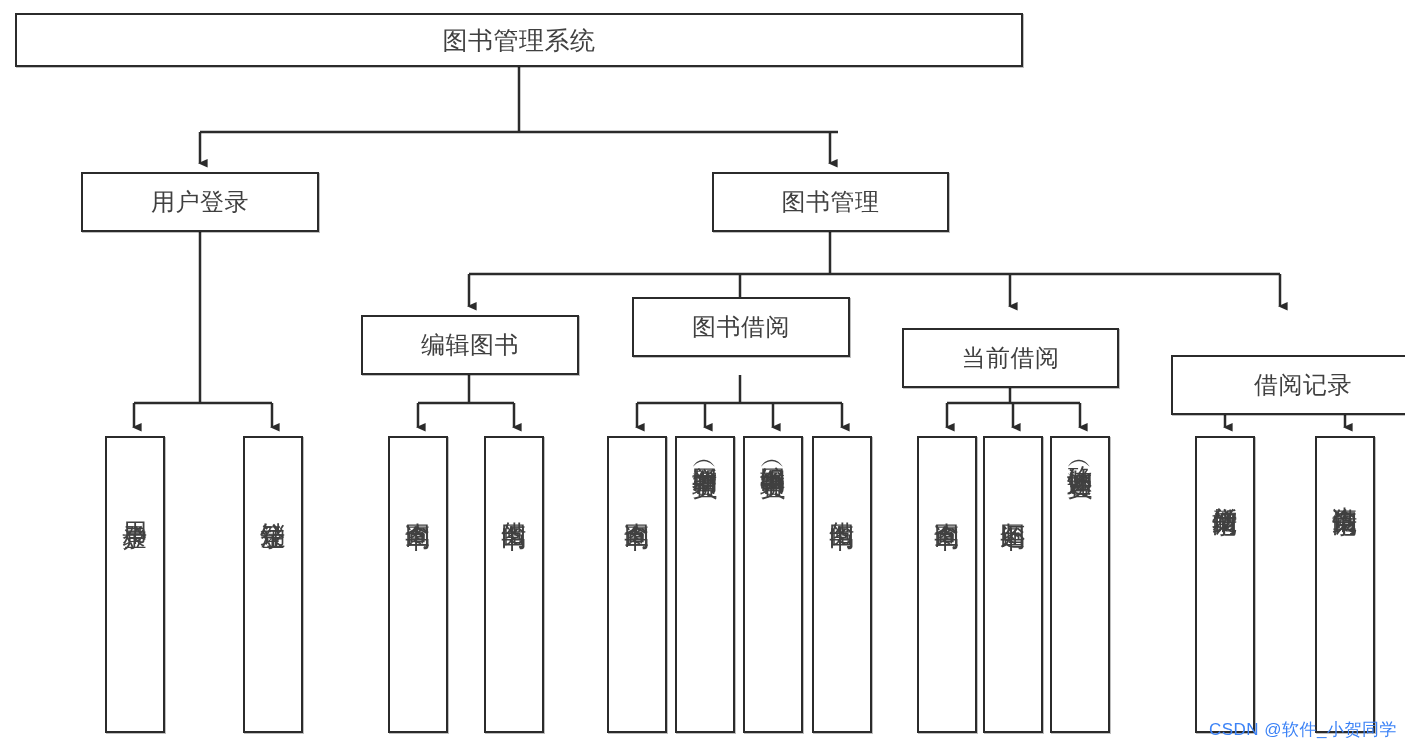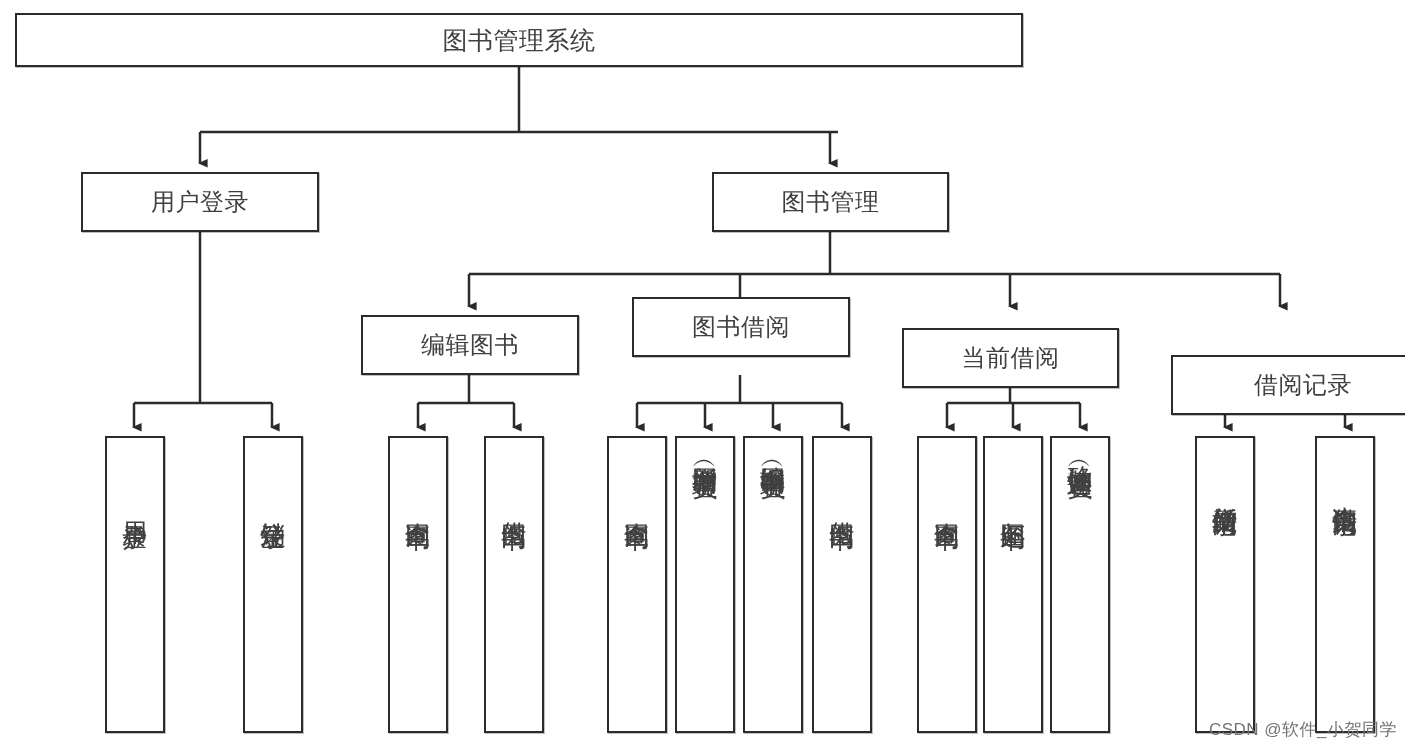--- a/index.html
+++ b/index.html
@@ -68,21 +68,21 @@
     margin-top: 42px;
   }
   .node.vertical.top .label {
     margin-top: 2px;
   }
   .watermark {
     position: absolute;
     right: 8px;
     bottom: 6px;
     font-size: 17px;
-    color: #737373;
+    color: #3b82f6;
     letter-spacing: 0.5px;
     white-space: nowrap;
   }
 </style>
 </head>
 <body>
 
 <div id="canvas">
 
   <svg class="edges" viewBox="0 0 1405 747">

